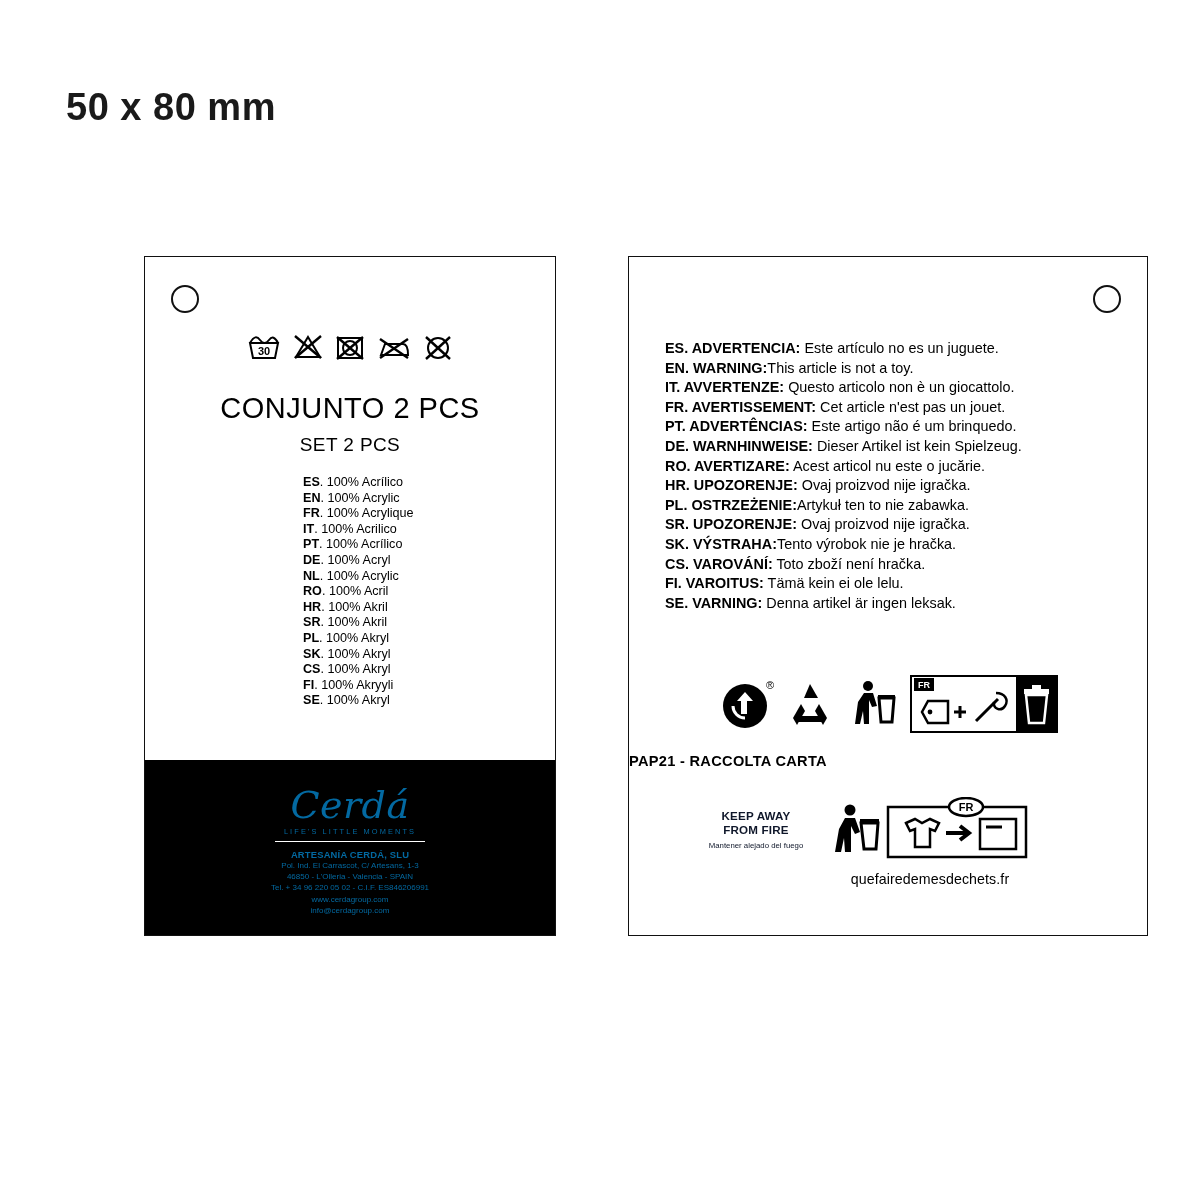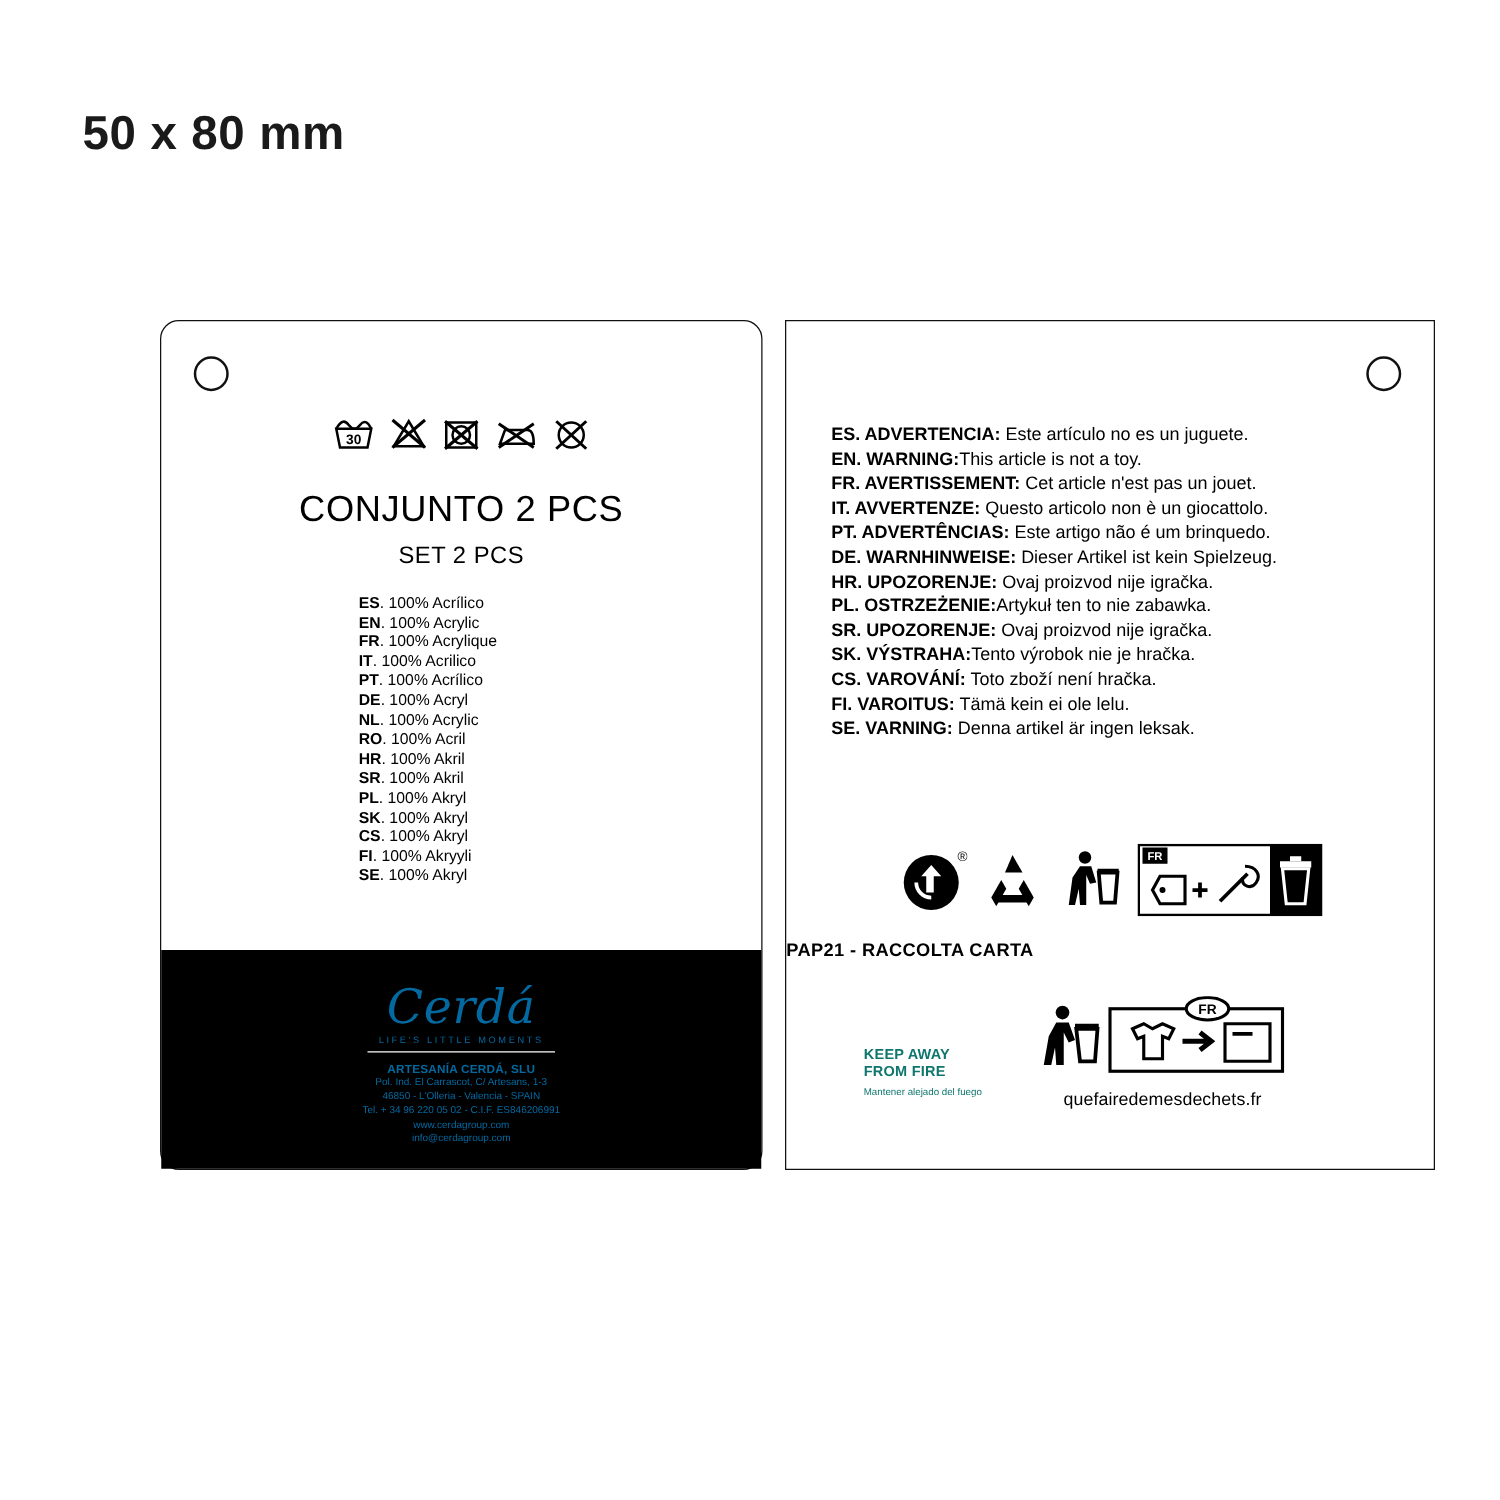--- a/index.html
+++ b/index.html
@@ -28,25 +28,24 @@
   }
 
   
   .tag-card {
     position: absolute;
     background: #ffffff;
     border: 1px solid #111111;
     box-sizing: border-box;
   }
   #front-tag {
-    left: 128px;
+    left: 144px;
     top: 256px;
-    width: 482px;
+    width: 412px;
     height: 680px;
-    border-radius: 15px;
   }
   #back-tag {
     left: 628px;
     top: 256px;
     width: 520px;
     height: 680px;
   }
 
   .punch-hole {
     position: absolute;
@@ -174,24 +173,24 @@
     text-align: left;
     font-size: 14.6px;
     font-weight: bold;
     letter-spacing: 0.3px;
   }
 
   
   .fire-block {
     position: absolute;
     left: 62px;
-    top: 580px;
+    top: 552px;
     width: 130px;
-    text-align: left;
-    color: #0f766e;
+    text-align: center;
+    color: #0f172a;
   }
   .fire-title {
     font-size: 11.6px;
     font-weight: bold;
     line-height: 14px;
     letter-spacing: 0.2px;
   }
   .fire-sub {
     font-size: 7.8px;
     margin-top: 4px;
@@ -292,24 +291,25 @@
   </div>
 </div>
 
 <div class="tag-card" id="back-tag">
 
   <div class="punch-hole"></div>
 
   <div class="warnings">
     <div class="w-row"><span class="w-lang">ES. ADVERTENCIA:</span><span> Este artículo no es un juguete.</span></div>
     <div class="w-row"><span class="w-lang">EN. WARNING:</span><span>This article is not a toy.</span></div>
+    <div class="w-row"><span class="w-lang">IT. AVVERTENZE:</span><span> Questo articolo non è un giocattolo.</span></div>
     <div class="w-row"><span class="w-lang">FR. AVERTISSEMENT:</span><span> Cet article n'est pas un jouet.</span></div>
-    <div class="w-row"><span class="w-lang">IT. AVVERTENZE:</span><span> Questo articolo non è un giocattolo.</span></div>
     <div class="w-row"><span class="w-lang">PT. ADVERTÊNCIAS:</span><span> Este artigo não é um brinquedo.</span></div>
     <div class="w-row"><span class="w-lang">DE. WARNHINWEISE:</span><span> Dieser Artikel ist kein Spielzeug.</span></div>
+    <div class="w-row"><span class="w-lang">RO. AVERTIZARE:</span><span> Acest articol nu este o jucărie.</span></div>
     <div class="w-row"><span class="w-lang">HR. UPOZORENJE:</span><span> Ovaj proizvod nije igračka.</span></div>
     <div class="w-row"><span class="w-lang">PL. OSTRZEŻENIE:</span><span>Artykuł ten to nie zabawka.</span></div>
     <div class="w-row"><span class="w-lang">SR. UPOZORENJE:</span><span> Ovaj proizvod nije igračka.</span></div>
     <div class="w-row"><span class="w-lang">SK. VÝSTRAHA:</span><span>Tento výrobok nie je hračka.</span></div>
     <div class="w-row"><span class="w-lang">CS. VAROVÁNÍ:</span><span> Toto zboží není hračka.</span></div>
     <div class="w-row"><span class="w-lang">FI. VAROITUS:</span><span> Tämä kein ei ole lelu.</span></div>
     <div class="w-row"><span class="w-lang">SE. VARNING:</span><span> Denna artikel är ingen leksak.</span></div>
   </div>
 
   <div class="recycle-row">

